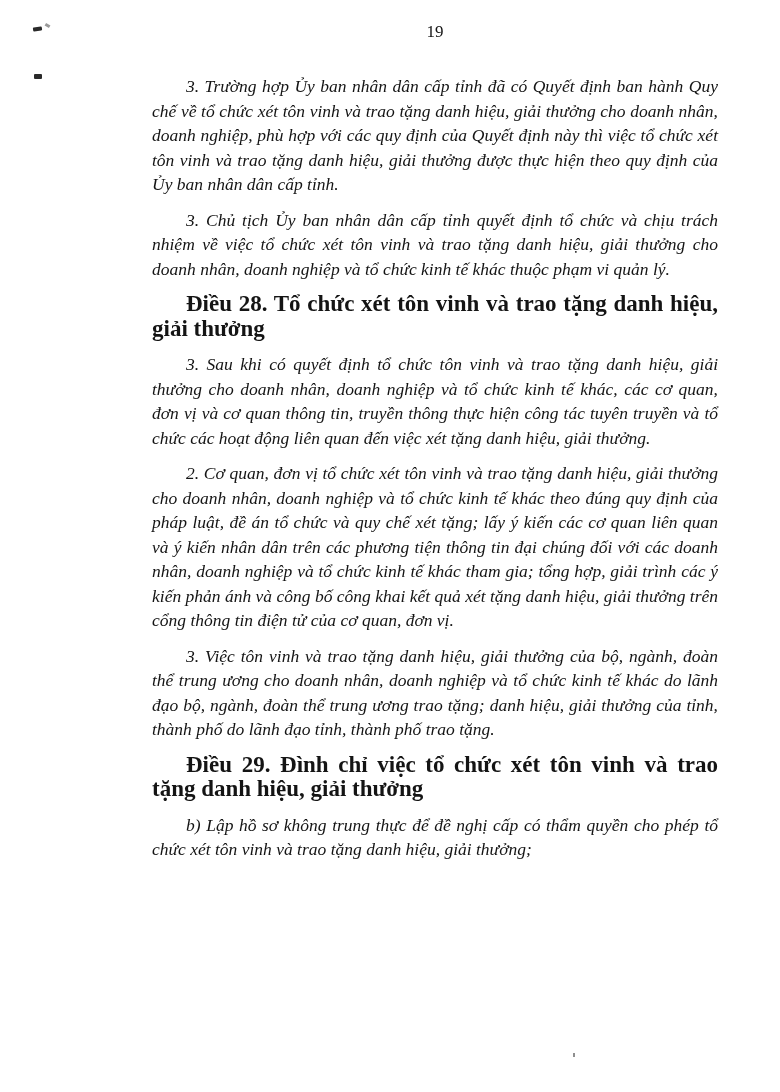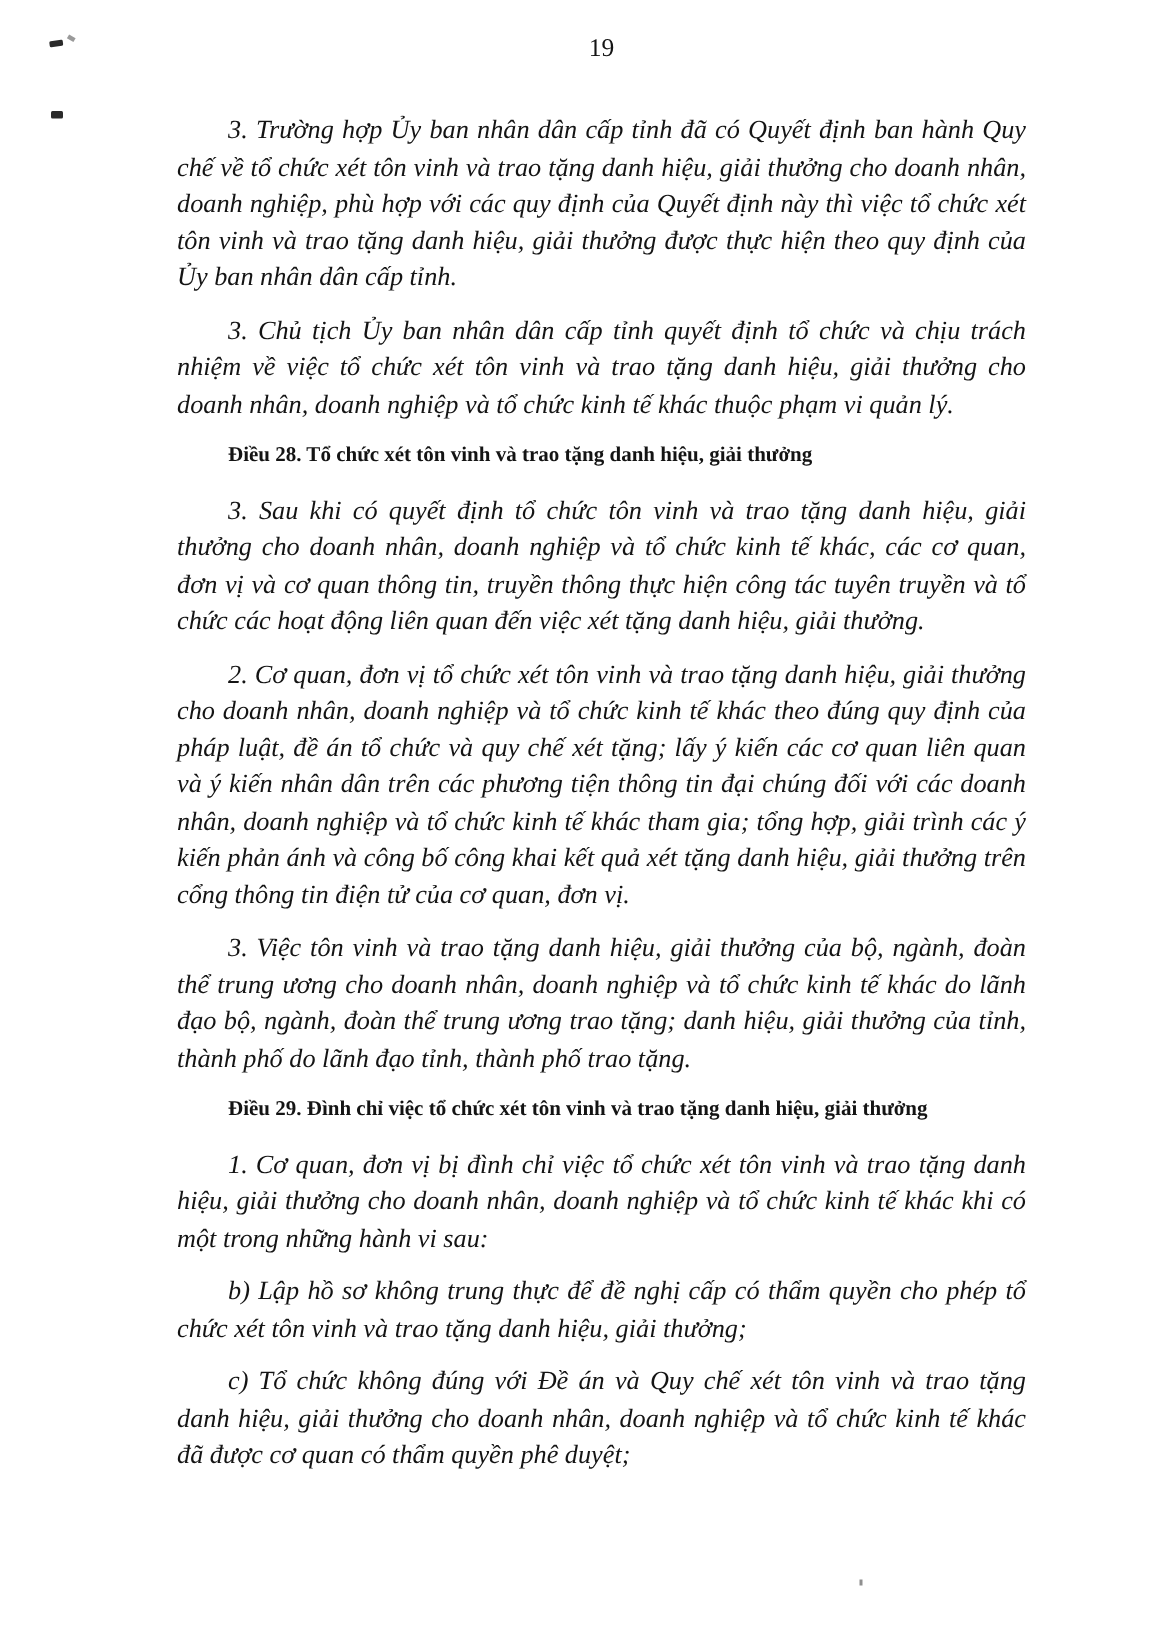--- a/index.html
+++ b/index.html
@@ -12,40 +12,40 @@
     width: 780px;
     height: 1092px;
     background: #ffffff;
     overflow: hidden;
     font-family: "Liberation Serif", "DejaVu Serif", serif;
     color: #141414;
   }
   .content {
     position: absolute;
     top: 20px;
-    left: 118px;
+    left: 152px;
     width: 566px;
   }
   .page-number {
     text-align: center;
     font-size: 17px;
     line-height: 24px;
     margin: 0 0 30px 0;
   }
   .para {
     margin: 0 0 11px 0;
     font-size: 17.5px;
     line-height: 24.5px;
     text-align: justify;
     text-indent: 34px;
     font-style: italic;
   }
   .heading {
     margin: 3px 0 11px 0;
-    font-size: 14px;
+    font-size: 23px;
     line-height: 24.5px;
     font-weight: bold;
     text-align: justify;
     text-indent: 34px;
   }
   
   .artifact {
     position: absolute;
     background: #2a2a2a;
   }
@@ -71,18 +71,16 @@
     <p class="para">3. Chủ tịch Ủy ban nhân dân cấp tỉnh quyết định tổ chức và chịu trách nhiệm về việc tổ chức xét tôn vinh và trao tặng danh hiệu, giải thưởng cho doanh nhân, doanh nghiệp và tổ chức kinh tế khác thuộc phạm vi quản lý.</p>
 
     <h2 class="heading">Điều 28. Tổ chức xét tôn vinh và trao tặng danh hiệu, giải thưởng</h2>
 
     <p class="para">3. Sau khi có quyết định tổ chức tôn vinh và trao tặng danh hiệu, giải thưởng cho doanh nhân, doanh nghiệp và tổ chức kinh tế khác, các cơ quan, đơn vị và cơ quan thông tin, truyền thông thực hiện công tác tuyên truyền và tổ chức các hoạt động liên quan đến việc xét tặng danh hiệu, giải thưởng.</p>
     <p class="para">2. Cơ quan, đơn vị tổ chức xét tôn vinh và trao tặng danh hiệu, giải thưởng cho doanh nhân, doanh nghiệp và tổ chức kinh tế khác theo đúng quy định của pháp luật, đề án tổ chức và quy chế xét tặng; lấy ý kiến các cơ quan liên quan và ý kiến nhân dân trên các phương tiện thông tin đại chúng đối với các doanh nhân, doanh nghiệp và tổ chức kinh tế khác tham gia; tổng hợp, giải trình các ý kiến phản ánh và công bố công khai kết quả xét tặng danh hiệu, giải thưởng trên cổng thông tin điện tử của cơ quan, đơn vị.</p>
     <p class="para">3. Việc tôn vinh và trao tặng danh hiệu, giải thưởng của bộ, ngành, đoàn thể trung ương cho doanh nhân, doanh nghiệp và tổ chức kinh tế khác do lãnh đạo bộ, ngành, đoàn thể trung ương trao tặng; danh hiệu, giải thưởng của tỉnh, thành phố do lãnh đạo tỉnh, thành phố trao tặng.</p>
 
     <h2 class="heading">Điều 29. Đình chỉ việc tổ chức xét tôn vinh và trao tặng danh hiệu, giải thưởng</h2>
 
-    <p class="para">1. Cơ quan, đơn vị bị đình chỉ việc tổ chức xét tôn vinh và trao tặng danh hiệu, giải thưởng cho doanh nhân, doanh nghiệp và tổ chức kinh tế khác khi có một trong những hành vi sau:</p>
     <p class="para">b) Lập hồ sơ không trung thực để đề nghị cấp có thẩm quyền cho phép tổ chức xét tôn vinh và trao tặng danh hiệu, giải thưởng;</p>
-    <p class="para">c) Tổ chức không đúng với Đề án và Quy chế xét tôn vinh và trao tặng danh hiệu, giải thưởng cho doanh nhân, doanh nghiệp và tổ chức kinh tế khác đã được cơ quan có thẩm quyền phê duyệt;</p>
   </div>
 
 </div>
 
 </body></html>

